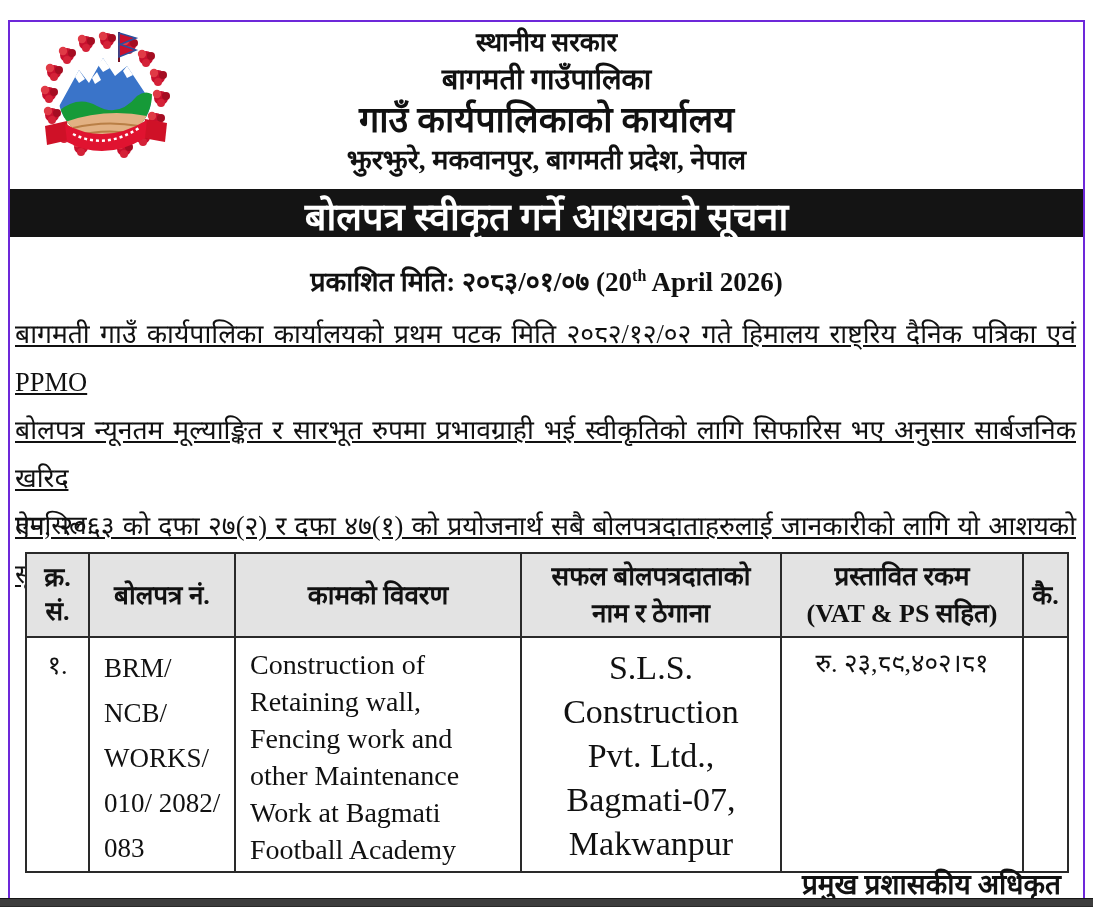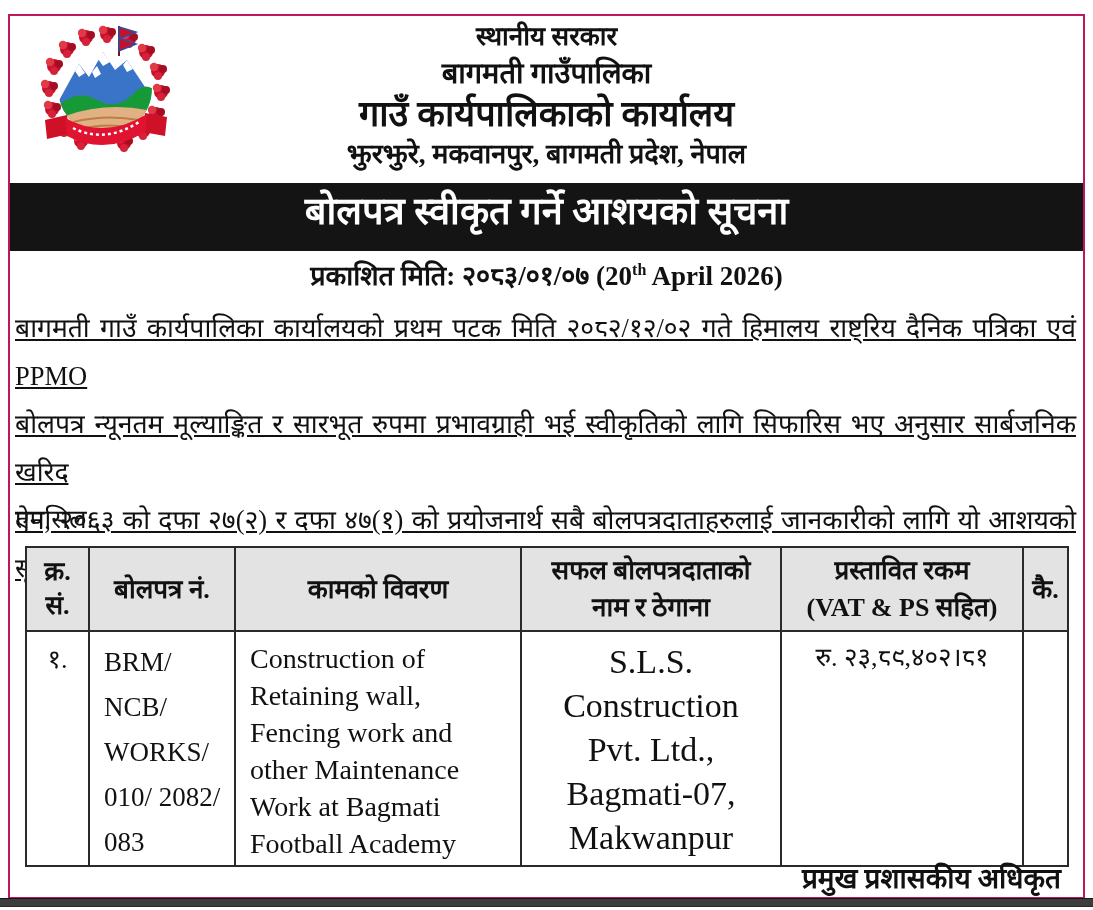--- a/index.html
+++ b/index.html
@@ -1,33 +1,33 @@
 <!DOCTYPE html>
 <html lang="ne"><head>
 <meta charset="utf-8">
 <style>
   html,body { margin:0; padding:0; background:#ffffff; }
   .sheet {
     position:relative; width:1093px; height:910px; background:#ffffff;
     font-family:"Liberation Serif","DejaVu Serif",serif; color:#111; overflow:hidden;
   }
   .frame {
-    position:absolute; left:8px; top:14px; width:1077px; height:885px;
-    border:2px solid #be185d; box-sizing:border-box; background:#fff;
+    position:absolute; left:8px; top:20px; width:1077px; height:885px;
+    border:2px solid #6d28d9; box-sizing:border-box; background:#fff;
   }
   
   .logo { position:absolute; left:25px; top:3px; width:142px; height:154px; }
   .head-text { position:absolute; left:120px; right:120px; top:4px; text-align:center; font-weight:bold; }
   .head-l1 { font-size:26px; line-height:34px; }
   .head-l2 { font-size:29px; line-height:38px; }
   .head-l3 { font-size:36px; line-height:44px; }
   .head-l4 { font-size:27px; line-height:37px; }
   
   .banner {
-    position:absolute; left:0; right:0; top:167px; height:68px; background:#141414;
+    position:absolute; left:0; right:0; top:167px; height:48px; background:#141414;
     color:#ffffff; font-weight:bold; font-size:38px; line-height:56px; text-align:center;
   }
   
   .pubdate {
     position:absolute; left:0; right:0; top:240px; text-align:center;
     font-weight:bold; font-size:27px;
   }
   .pubdate sup { font-size:16px; }
   
   .notice-body { position:absolute; left:5px; right:7px; top:288px; font-size:26.5px; }

